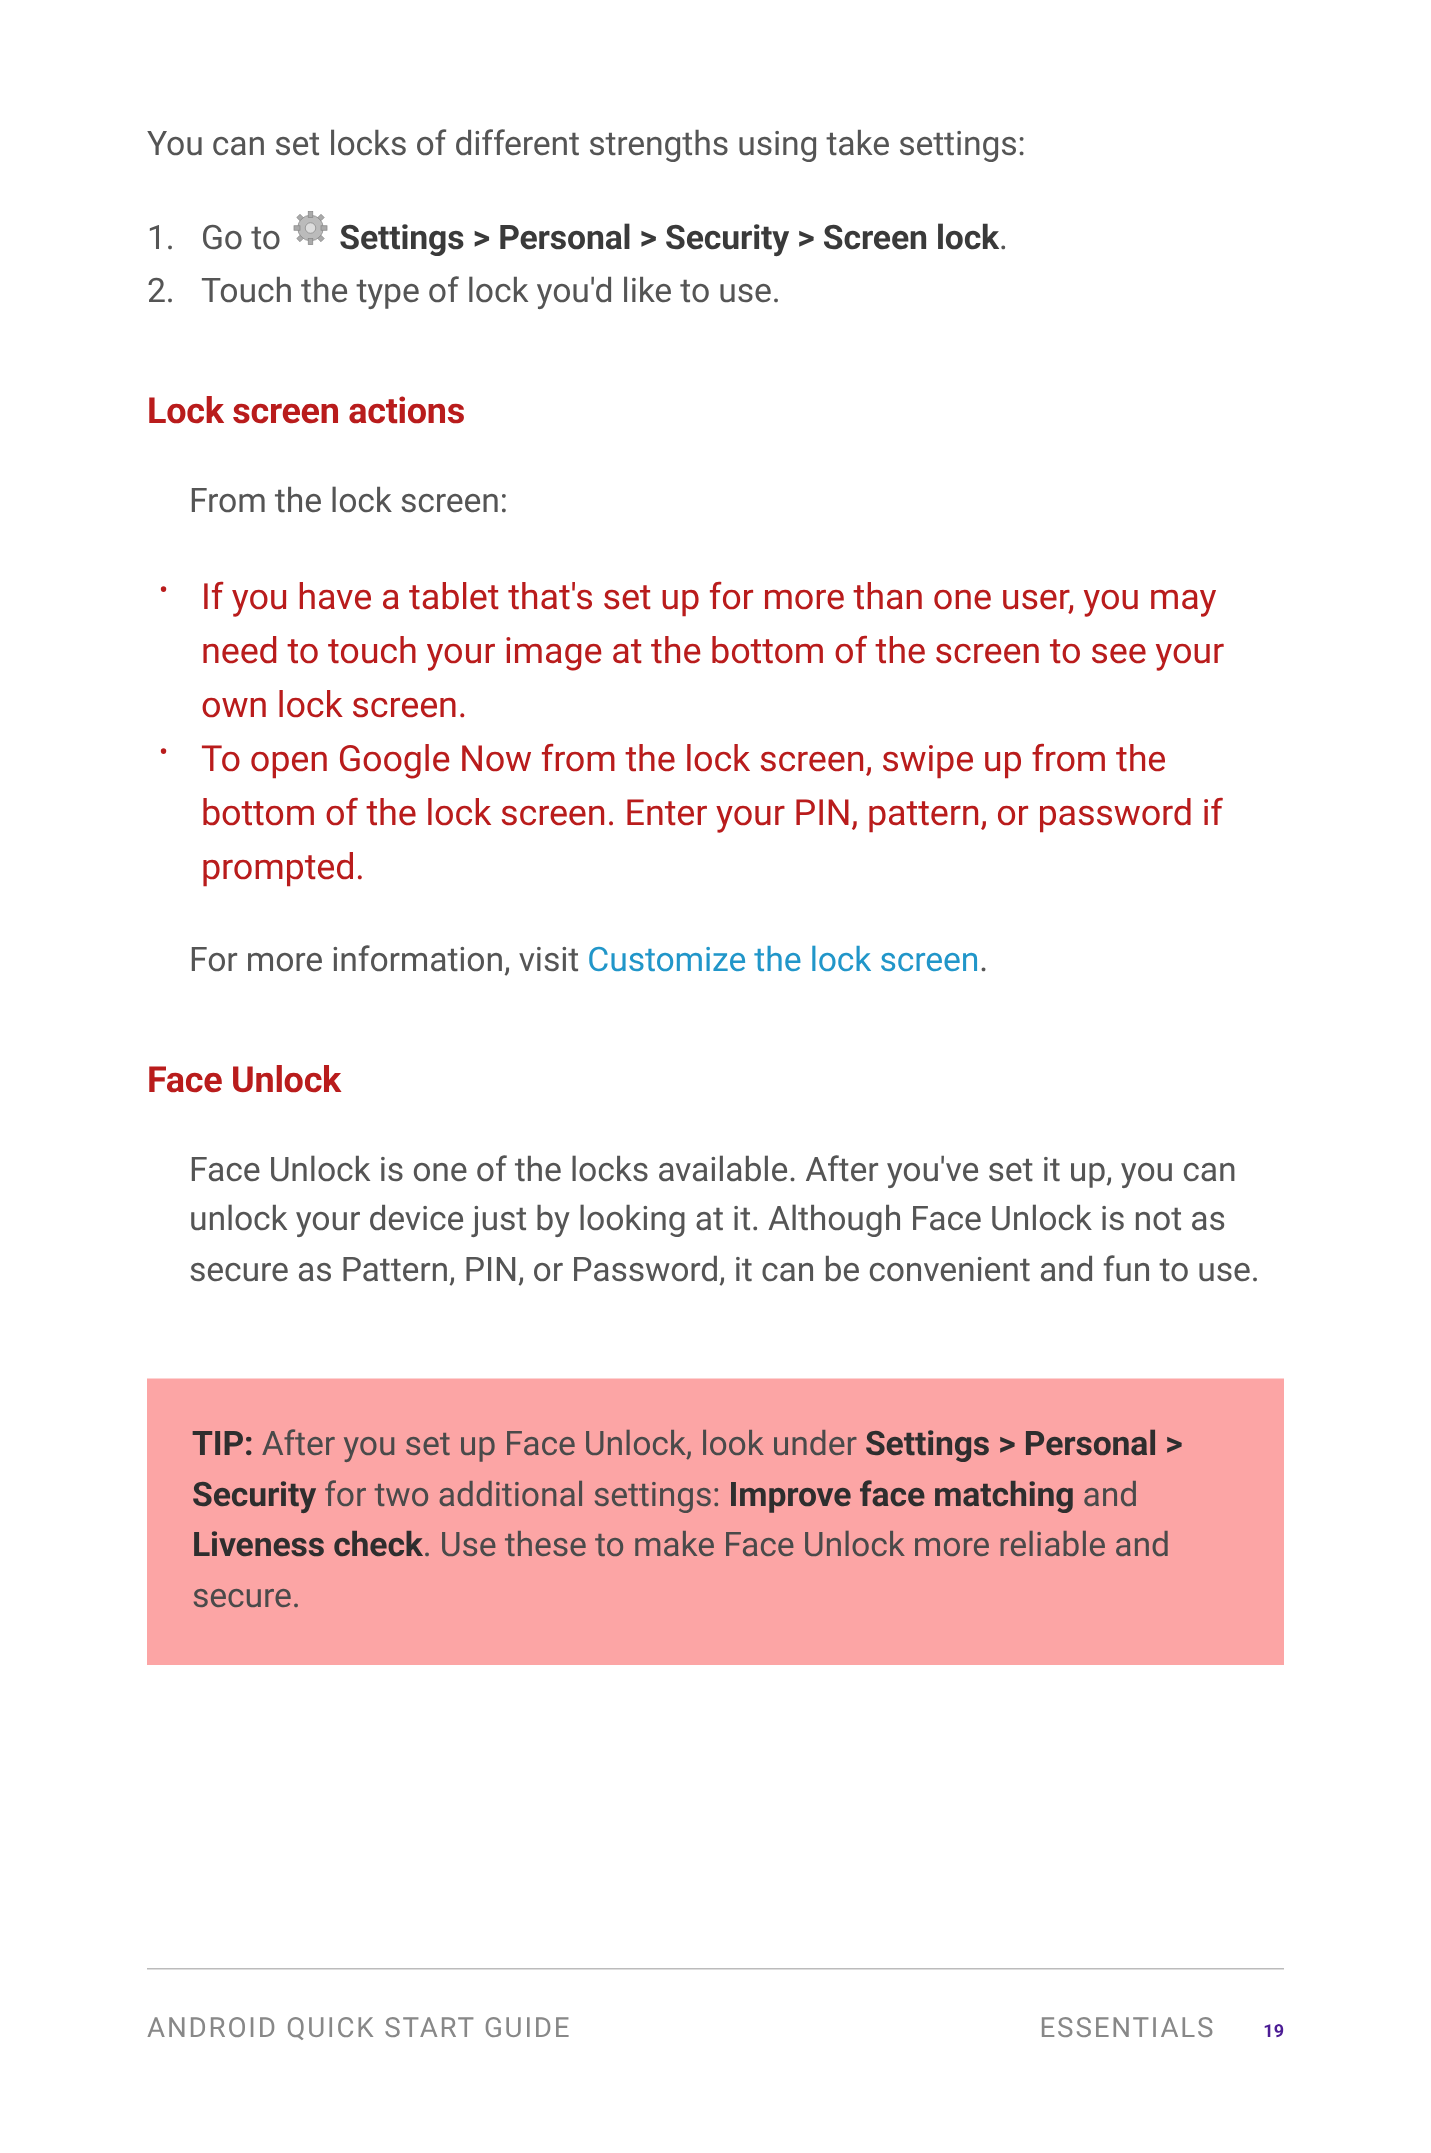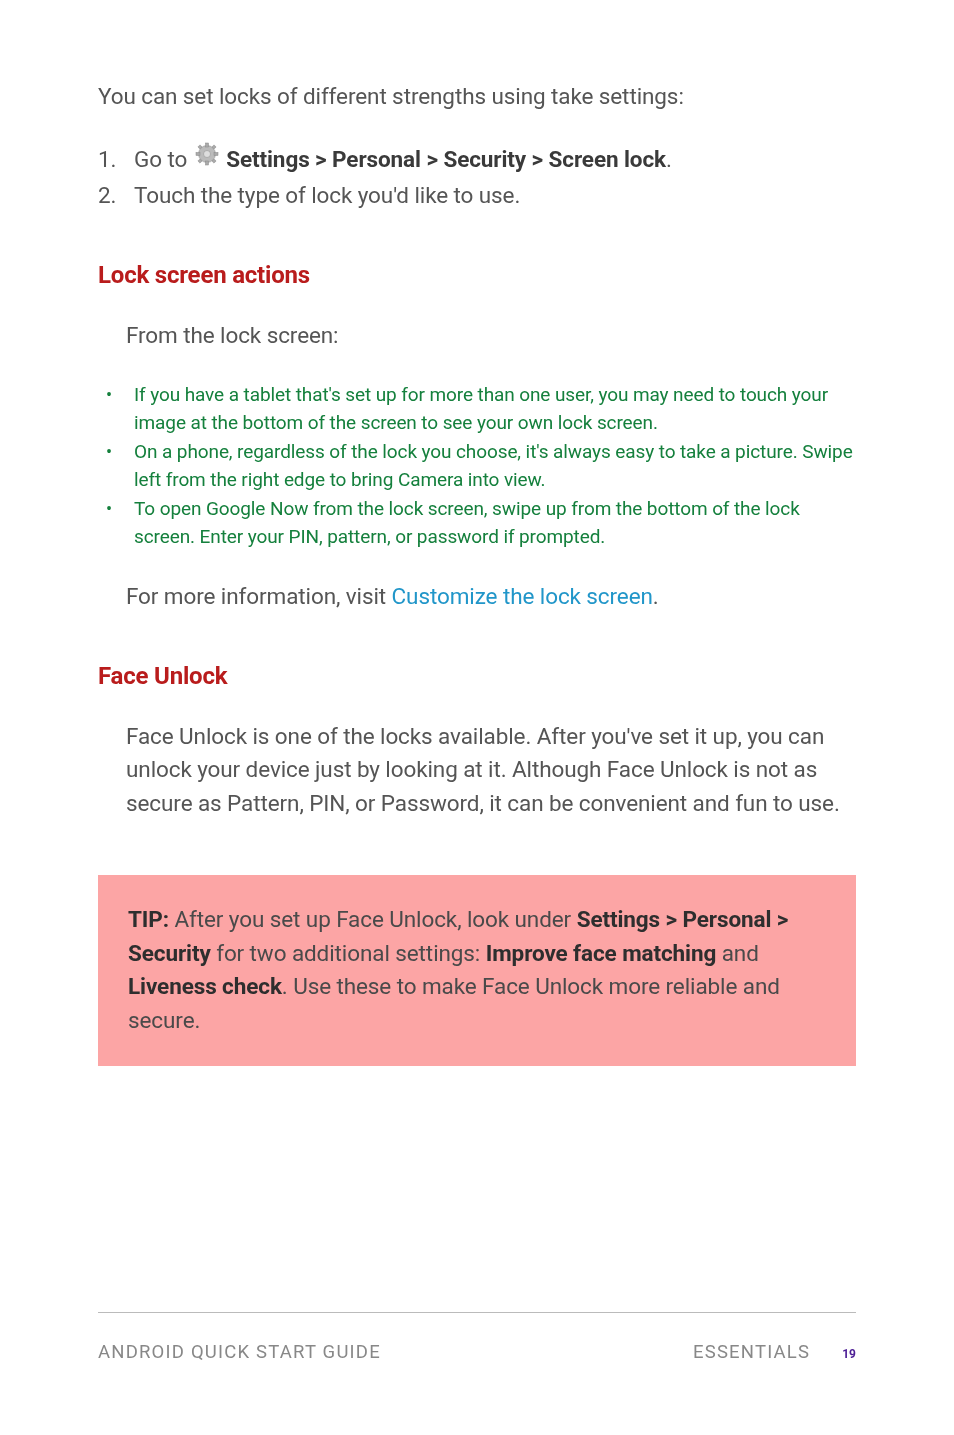--- a/index.html
+++ b/index.html
@@ -61,23 +61,23 @@
       color: #555;
       margin-bottom: 28px;
       letter-spacing: -0.1px;
       margin-left: 28px;
     }
     .bullet-list {
       list-style: none;
       margin-bottom: 28px;
     }
     .bullet-list li {
-      font-size: 19px;
-      line-height: 1.5;
-      color: #15803d;
+      font-size: 24px;
+      line-height: 1.5;
+      color: #b91c1c;
       padding-left: 36px;
       position: relative;
       margin-bottom: 0;
       letter-spacing: -0.1px;
     }
     .bullet-list li::before {
       content: "•";
       position: absolute;
       left: 8px;
       top: 0;
@@ -173,21 +173,20 @@
       <span>Touch the type of lock you'd like to use.</span>
     </li>
   </ol>
 
   <div class="section-block">
     <h2 class="section-heading">Lock screen actions</h2>
     <p class="body-para">From the lock screen:</p>
 
     <ul class="bullet-list">
       <li>If you have a tablet that's set up for more than one user, you may need to touch your image at the bottom of the screen to see your own lock screen.</li>
-      <li>On a phone, regardless of the lock you choose, it's always easy to take a picture. Swipe left from the right edge to bring Camera into view.</li>
       <li>To open Google Now from the lock screen, swipe up from the bottom of the lock screen. Enter your PIN, pattern, or pass­word if prompted.</li>
     </ul>
 
     <p class="body-para">
       <span>For more information, visit </span><span class="link">Customize the lock screen</span><span>.</span>
     </p>
   </div>
 
   <div class="section-block">
     <h2 class="section-heading">Face Unlock</h2>

